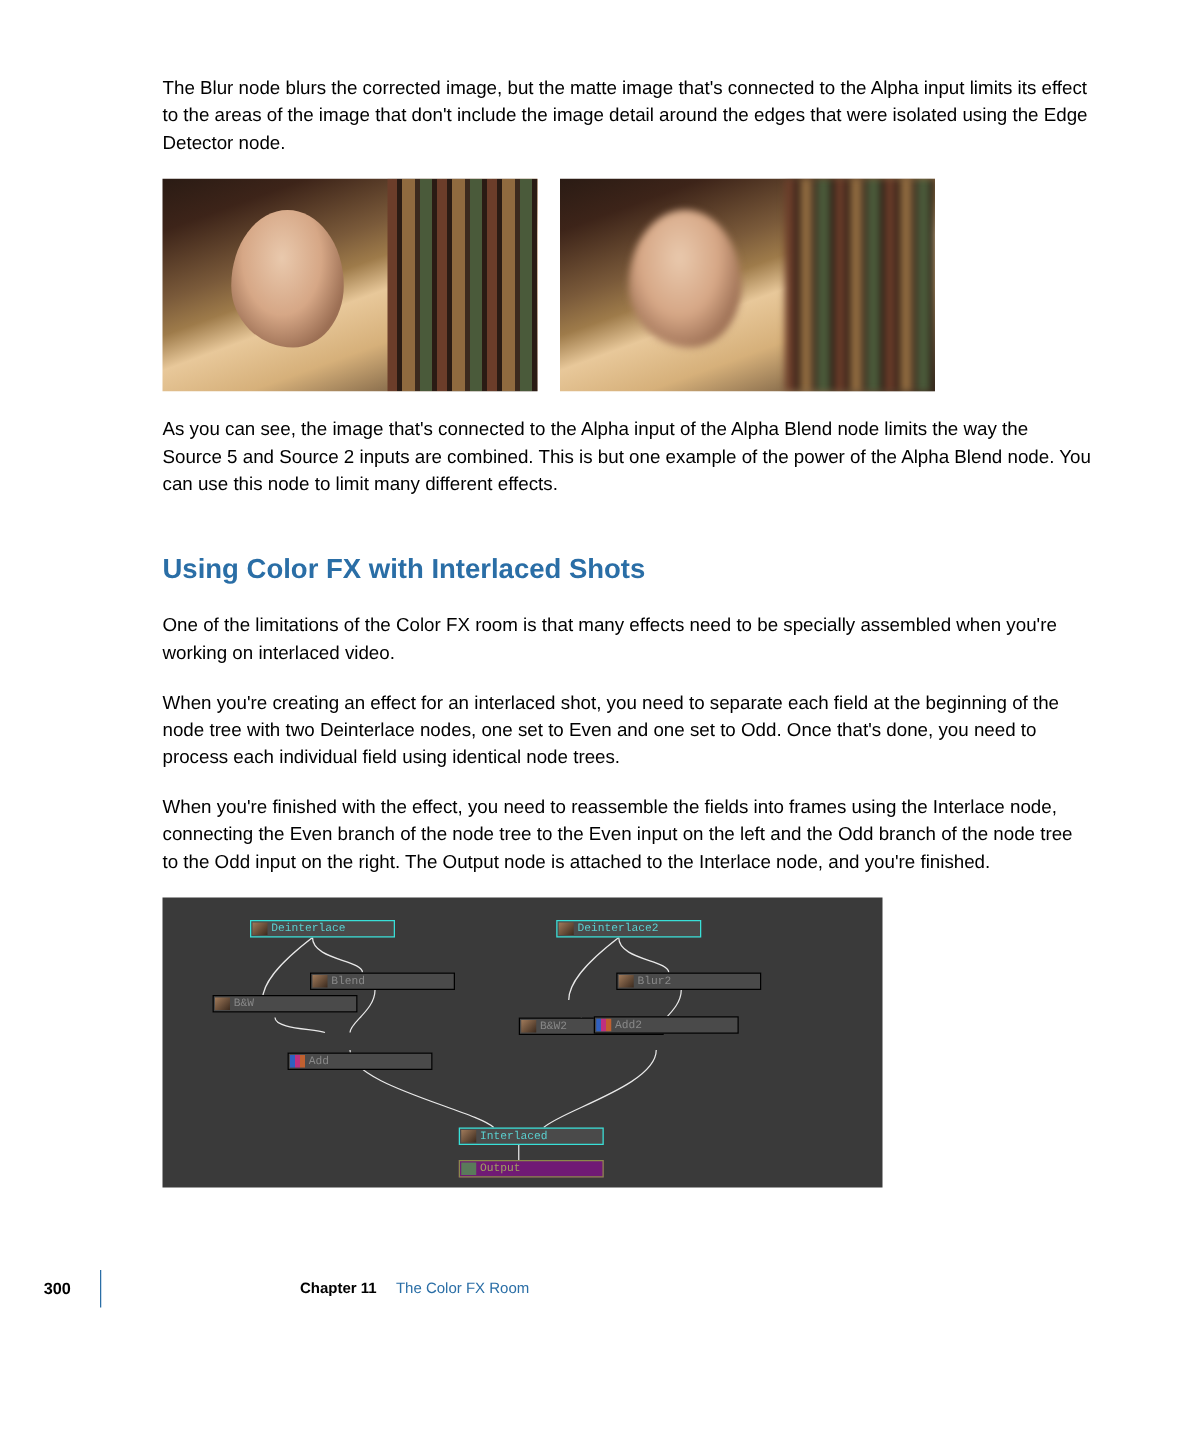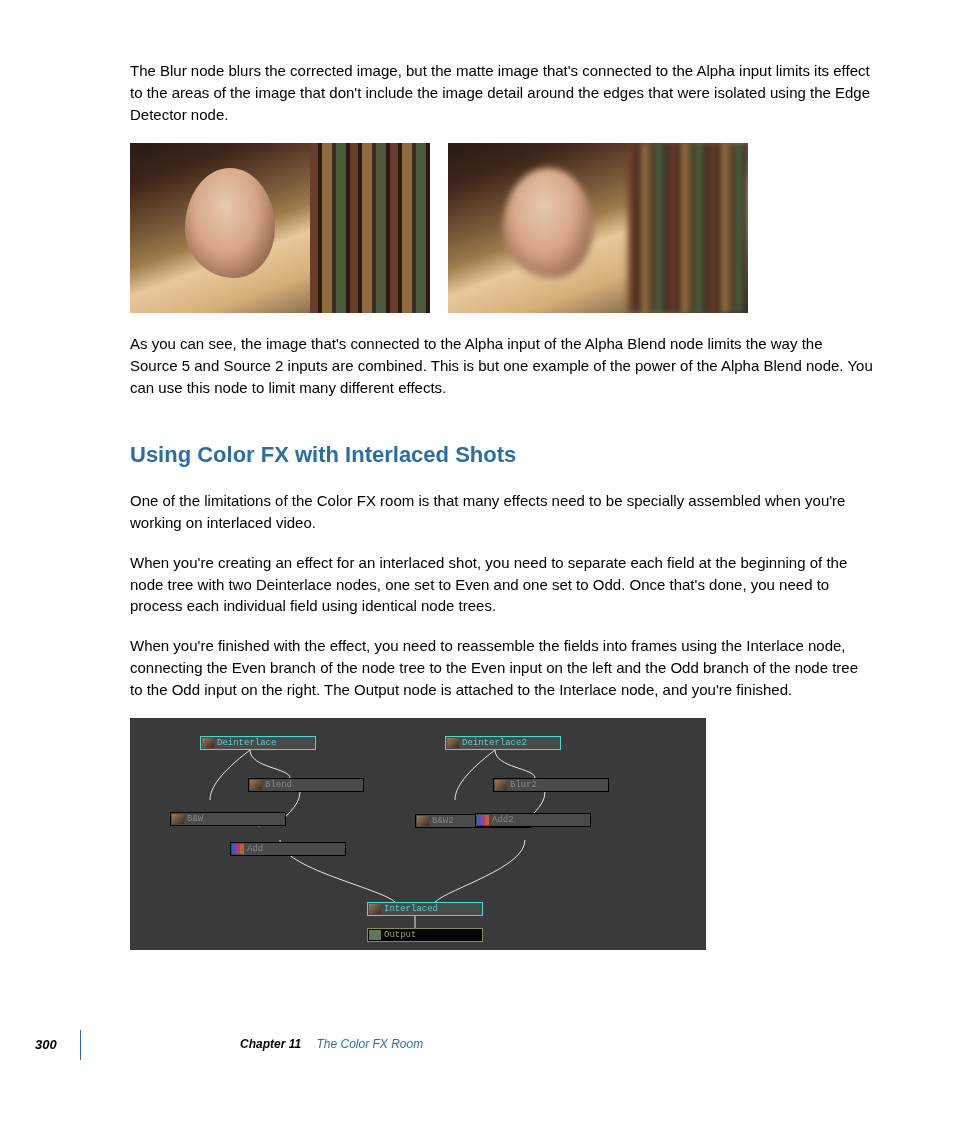--- a/index.html
+++ b/index.html
@@ -87,33 +87,32 @@
     color: #888;
   }
   .node .thumb {
     position: absolute;
     left: 1px; top: 1px;
     width: 12px; height: 10px;
     background: linear-gradient(135deg, #a07a5a, #3b2a1e);
   }
   .node.sel { border-color: #38e0d8; color: #5ad0d0; }
   .node.out {
-    background: #000000;
+    background: #701a75;
     color: #a0a060;
     border-color: #8a8a4a;
   }
   .node.add .thumb {
     background: linear-gradient(90deg, #3060c0 0 33%, #c03080 33% 66%, #c06030 66% 100%);
   }
 
   .footer {
     position: relative;
     height: 40px;
-    margin-top: 16px;
-    font-style: italic;
+    margin-top: 2px;
   }
   .foot-line {
     position: absolute;
     left: 80px;
     top: -6px;
     width: 1px;
     height: 30px;
     background: #2a6ea6;
   }
   .page-num {
@@ -170,21 +169,21 @@
     </svg>
 
     <div class="node sel" style="left:70px; top:18px">
         <span class="thumb"></span>
         <span>Deinterlace</span>
       </div>
     <div class="node" style="left:118px; top:60px">
         <span class="thumb"></span>
         <span>Blend</span>
       </div>
-    <div class="node" style="left:40px;  top:94px">
+    <div class="node" style="left:40px;  top:78px">
         <span class="thumb"></span>
         <span>B&amp;W</span>
       </div>
     <div class="node add" style="left:100px; top:124px">
         <span class="thumb"></span>
         <span>Add</span>
       </div>
 
     <div class="node sel" style="left:315px; top:18px">
         <span class="thumb"></span>

